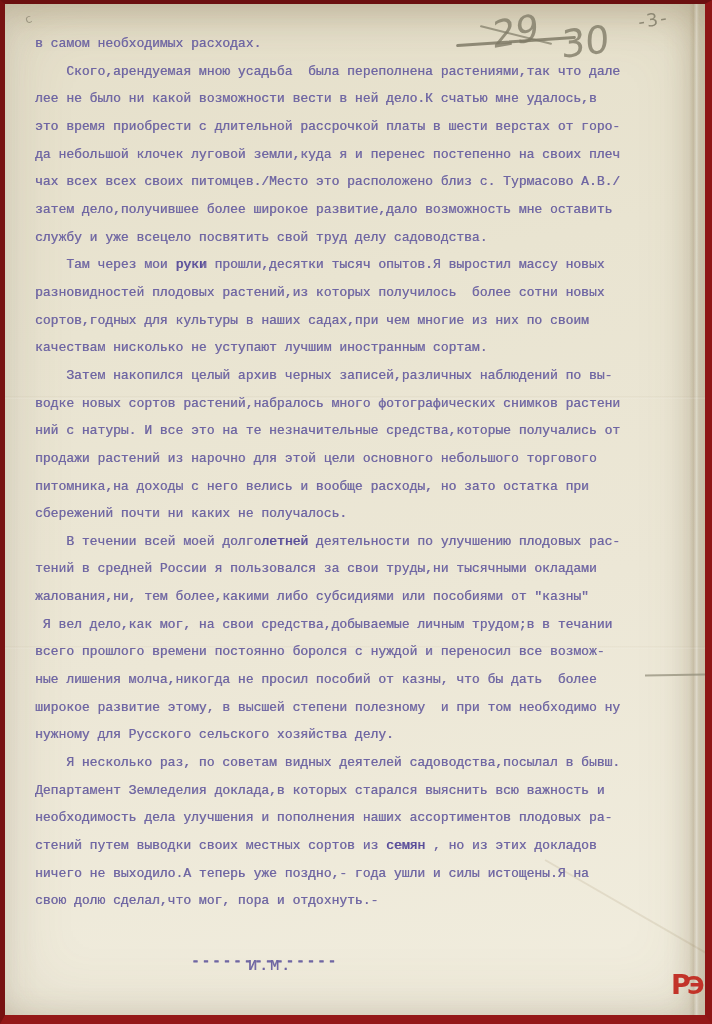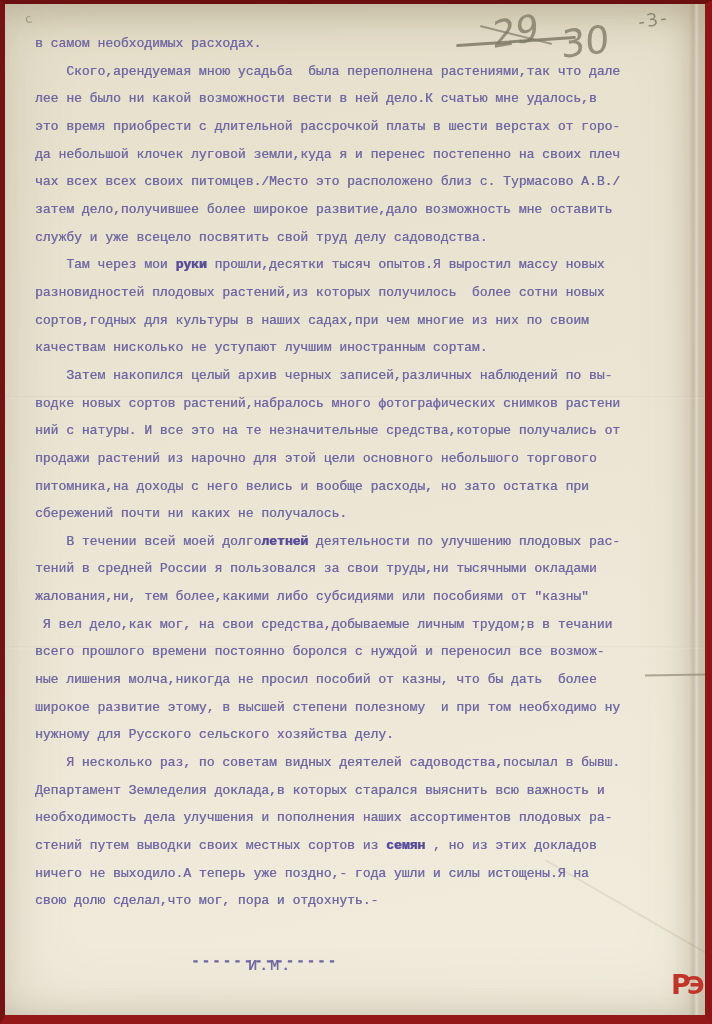--- a/index.html
+++ b/index.html
@@ -27,21 +27,21 @@
   .crease-d{left:520px;top:930px;width:300px;height:2px;background:rgba(140,120,80,.14);transform:rotate(30deg);}
 
   
   .typed{
     position:absolute;left:30px;top:26px;width:672px;
     font-family:"Liberation Mono",monospace;
     font-size:13px;line-height:27.65px;
     color:#6f66a3;white-space:pre;
     text-shadow:0.45px 0 0 rgba(104,95,158,.65);
   }
-  .typed .ov{font-weight:bold;color:#574b99;text-shadow:0.8px 0 0 rgba(87,75,153,.8);}
+  .typed .ov{font-weight:normal;color:#574b99;text-shadow:0.8px 0 0 rgba(87,75,153,.8);}
 
   .initials{
     position:absolute;left:243px;top:926px;
     font-family:"Liberation Mono",monospace;font-size:15px;color:#6f66a3;
     letter-spacing:2px;text-shadow:0.5px 0 0 rgba(104,95,158,.7);margin-top:28px;
   }
   .dashline{
     position:absolute;left:186px;top:949px;
     font-family:"Liberation Mono",monospace;font-size:15px;font-weight:bold;color:#6f66a3;
     letter-spacing:1.5px;text-shadow:0 1px 0 rgba(104,95,158,.5);

